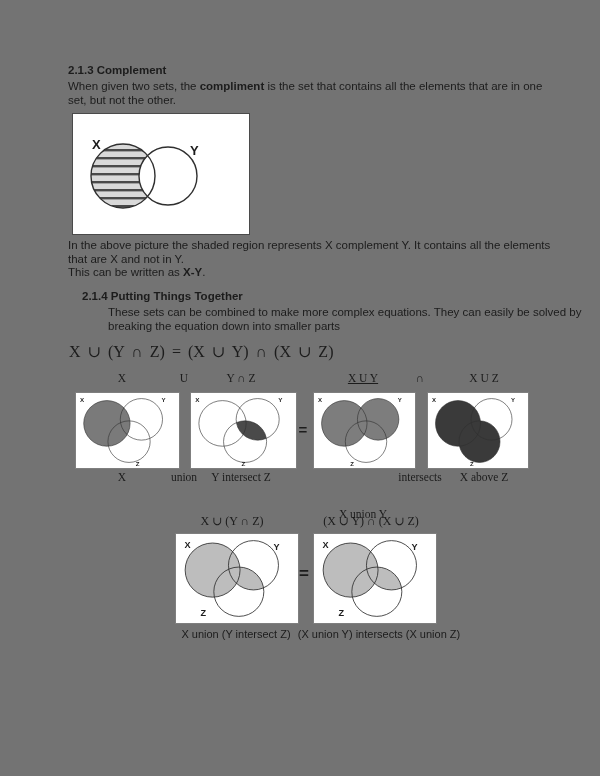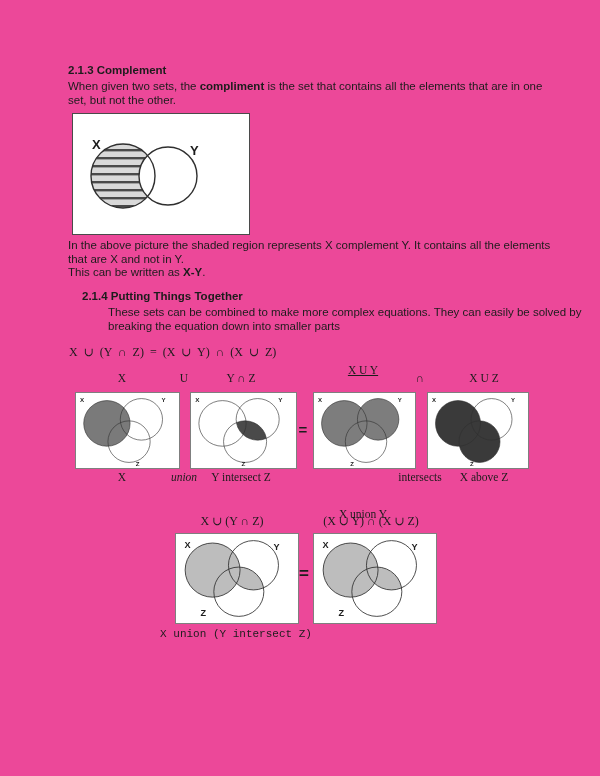--- a/index.html
+++ b/index.html
@@ -1,17 +1,17 @@
 <!DOCTYPE html>
 <html><head>
 <meta charset="utf-8">
 <style>
   html,body { margin:0; padding:0; background:#ffffff; }
   .page {
-    position:relative; width:600px; height:776px; background:#ec4899;
+    position:relative; width:600px; height:776px; background:#737373;
     font-family:"Liberation Sans", sans-serif; color:#1c1c1c; overflow:hidden;
   }
   .abs { position:absolute; }
   h3 { margin:0; font-size:11.5px; font-weight:bold; }
   p  { margin:0; font-size:11.5px; line-height:14px; }
   .fig-box { border:1px solid #4a4a4a; background:#fff; }
   .venn-box { border:1px solid #7f7f7f; background:#fff; }
   .venn-box svg, .fig-box svg { display:block; width:100%; height:100%; }
   .serif { font-family:"Liberation Serif","DejaVu Serif",serif; }
   .ctr { transform:translateX(-50%); white-space:nowrap; }
@@ -47,26 +47,26 @@
       <text x="117" y="41" font-size="13" font-weight="bold">Y</text>
     </svg>
   </div>
 
   <p class="abs" style="left:68px; top:238px; width:486px;">In the above picture the shaded region represents X complement Y.  It contains all the elements that are X and not in Y.</p>
   <p class="abs" style="left:68px; top:265px; width:486px;"><span>This can be written as </span><b>X-Y</b><span>.</span></p>
 
   <h3 class="abs" style="left:82px; top:290px;">2.1.4 Putting Things Together</h3>
   <p class="abs" style="left:68px; top:305px; width:474px;margin-left:40px;">These sets can be combined to make more complex equations.  They can easily be solved by breaking the equation down into smaller parts</p>
 
-  <p class="abs serif" style="left:69px; top:345px; font-size:12px; word-spacing:3px;">X ∪ (Y ∩ Z) = (X ∪ Y) ∩ (X ∪ Z)</p>
+  <p class="abs serif" style="left:69px; top:345px; font-size:16px; word-spacing:3px;">X ∪ (Y ∩ Z) = (X ∪ Y) ∩ (X ∪ Z)</p>
 
   <div class="abs ctr serif row-label" style="left:122px; top:372px;">X</div>
   <div class="abs ctr serif row-label" style="left:184px; top:372px;">U</div>
   <div class="abs ctr serif row-label" style="left:241px; top:372px;">Y ∩ Z</div>
-  <div class="abs ctr serif row-label" style="left:363px; top:364px;text-decoration:underline;">X U Y</div>
+  <div class="abs ctr serif row-label" style="left:363px; top:372px;text-decoration:underline;">X U Y</div>
   <div class="abs ctr serif row-label" style="left:420px; top:372px;">∩</div>
   <div class="abs ctr serif row-label" style="left:484px; top:372px;">X U Z</div>
 
   <div class="abs venn-box" style="left:75px; top:392px; width:103px; height:75px;">
     <svg viewBox="0 0 200 148" preserveAspectRatio="none">
       <circle cx="60" cy="60" r="45" fill="#7a7a7a"></circle>
       <circle class="circ" cx="60" cy="60" r="45" stroke-width="1.2"></circle>
       <circle class="circ" cx="127" cy="52" r="41" stroke-width="1.2"></circle>
       <circle class="circ" cx="103" cy="96" r="41" stroke-width="1.2"></circle>
       <text x="8" y="17" font-size="12" font-weight="bold">X</text>
@@ -114,21 +114,21 @@
       <circle class="circ" cx="60" cy="60" r="45" stroke-width="1.2"></circle>
       <circle class="circ" cx="127" cy="52" r="41" stroke-width="1.2"></circle>
       <circle class="circ" cx="103" cy="96" r="41" stroke-width="1.2"></circle>
       <text x="8" y="17" font-size="12" font-weight="bold">X</text>
       <text x="166" y="17" font-size="12" font-weight="bold">Y</text>
       <text x="84" y="144" font-size="12" font-weight="bold">Z</text>
     </svg>
   </div>
 
   <div class="abs ctr serif row-caption" style="left:122px; top:471px;">X</div>
-  <div class="abs ctr serif row-caption" style="left:184px; top:471px;font-style:italic;">union</div>
+  <div class="abs ctr serif row-caption" style="left:184px; top:471px;">union</div>
   <div class="abs ctr serif row-caption" style="left:241px; top:471px;">Y intersect Z</div>
   <div class="abs ctr serif row-caption" style="left:363px; top:471px;margin-top:37px;">X union Y</div>
   <div class="abs ctr serif row-caption" style="left:420px; top:471px;">intersects</div>
   <div class="abs ctr serif row-caption" style="left:484px; top:471px;">X above Z</div>
 
   <div class="abs ctr serif r2-label" style="left:232px; top:514px;">X ∪ (Y ∩ Z)</div>
   <div class="abs ctr serif r2-label" style="left:371px; top:514px;">(X ∪ Y) ∩ (X ∪ Z)</div>
 
   <div class="abs venn-box" style="left:175px; top:533px; width:122px; height:89px;">
     <svg viewBox="0 0 200 148" preserveAspectRatio="none">
@@ -161,15 +161,16 @@
       <circle cx="103" cy="96" r="41" clip-path="url(#cpB6)" fill="#bdbdbd"></circle>
       <circle class="circ" cx="60" cy="60" r="45" stroke-width="1.4"></circle>
       <circle class="circ" cx="127" cy="52" r="41" stroke-width="1.4"></circle>
       <circle class="circ" cx="103" cy="96" r="41" stroke-width="1.4"></circle>
       <text x="14" y="24" font-size="15" font-weight="bold">X</text>
       <text x="160" y="26" font-size="15" font-weight="bold">Y</text>
       <text x="40" y="136" font-size="15" font-weight="bold">Z</text>
     </svg>
   </div>
 
-  <div class="abs ctr r2-caption" style="left:236px; top:628px;font-family:Liberation Mono, monospace;">X union (Y intersect Z)</div>
+  <div class="abs ctr r2-caption" style="left:236px; top:628px;">X union (Y intersect Z)</div>
+  <div class="abs ctr r2-caption" style="left:379px; top:628px;">(X union Y) intersects (X union Z)</div>
 
 </div>
 
 </body></html>

